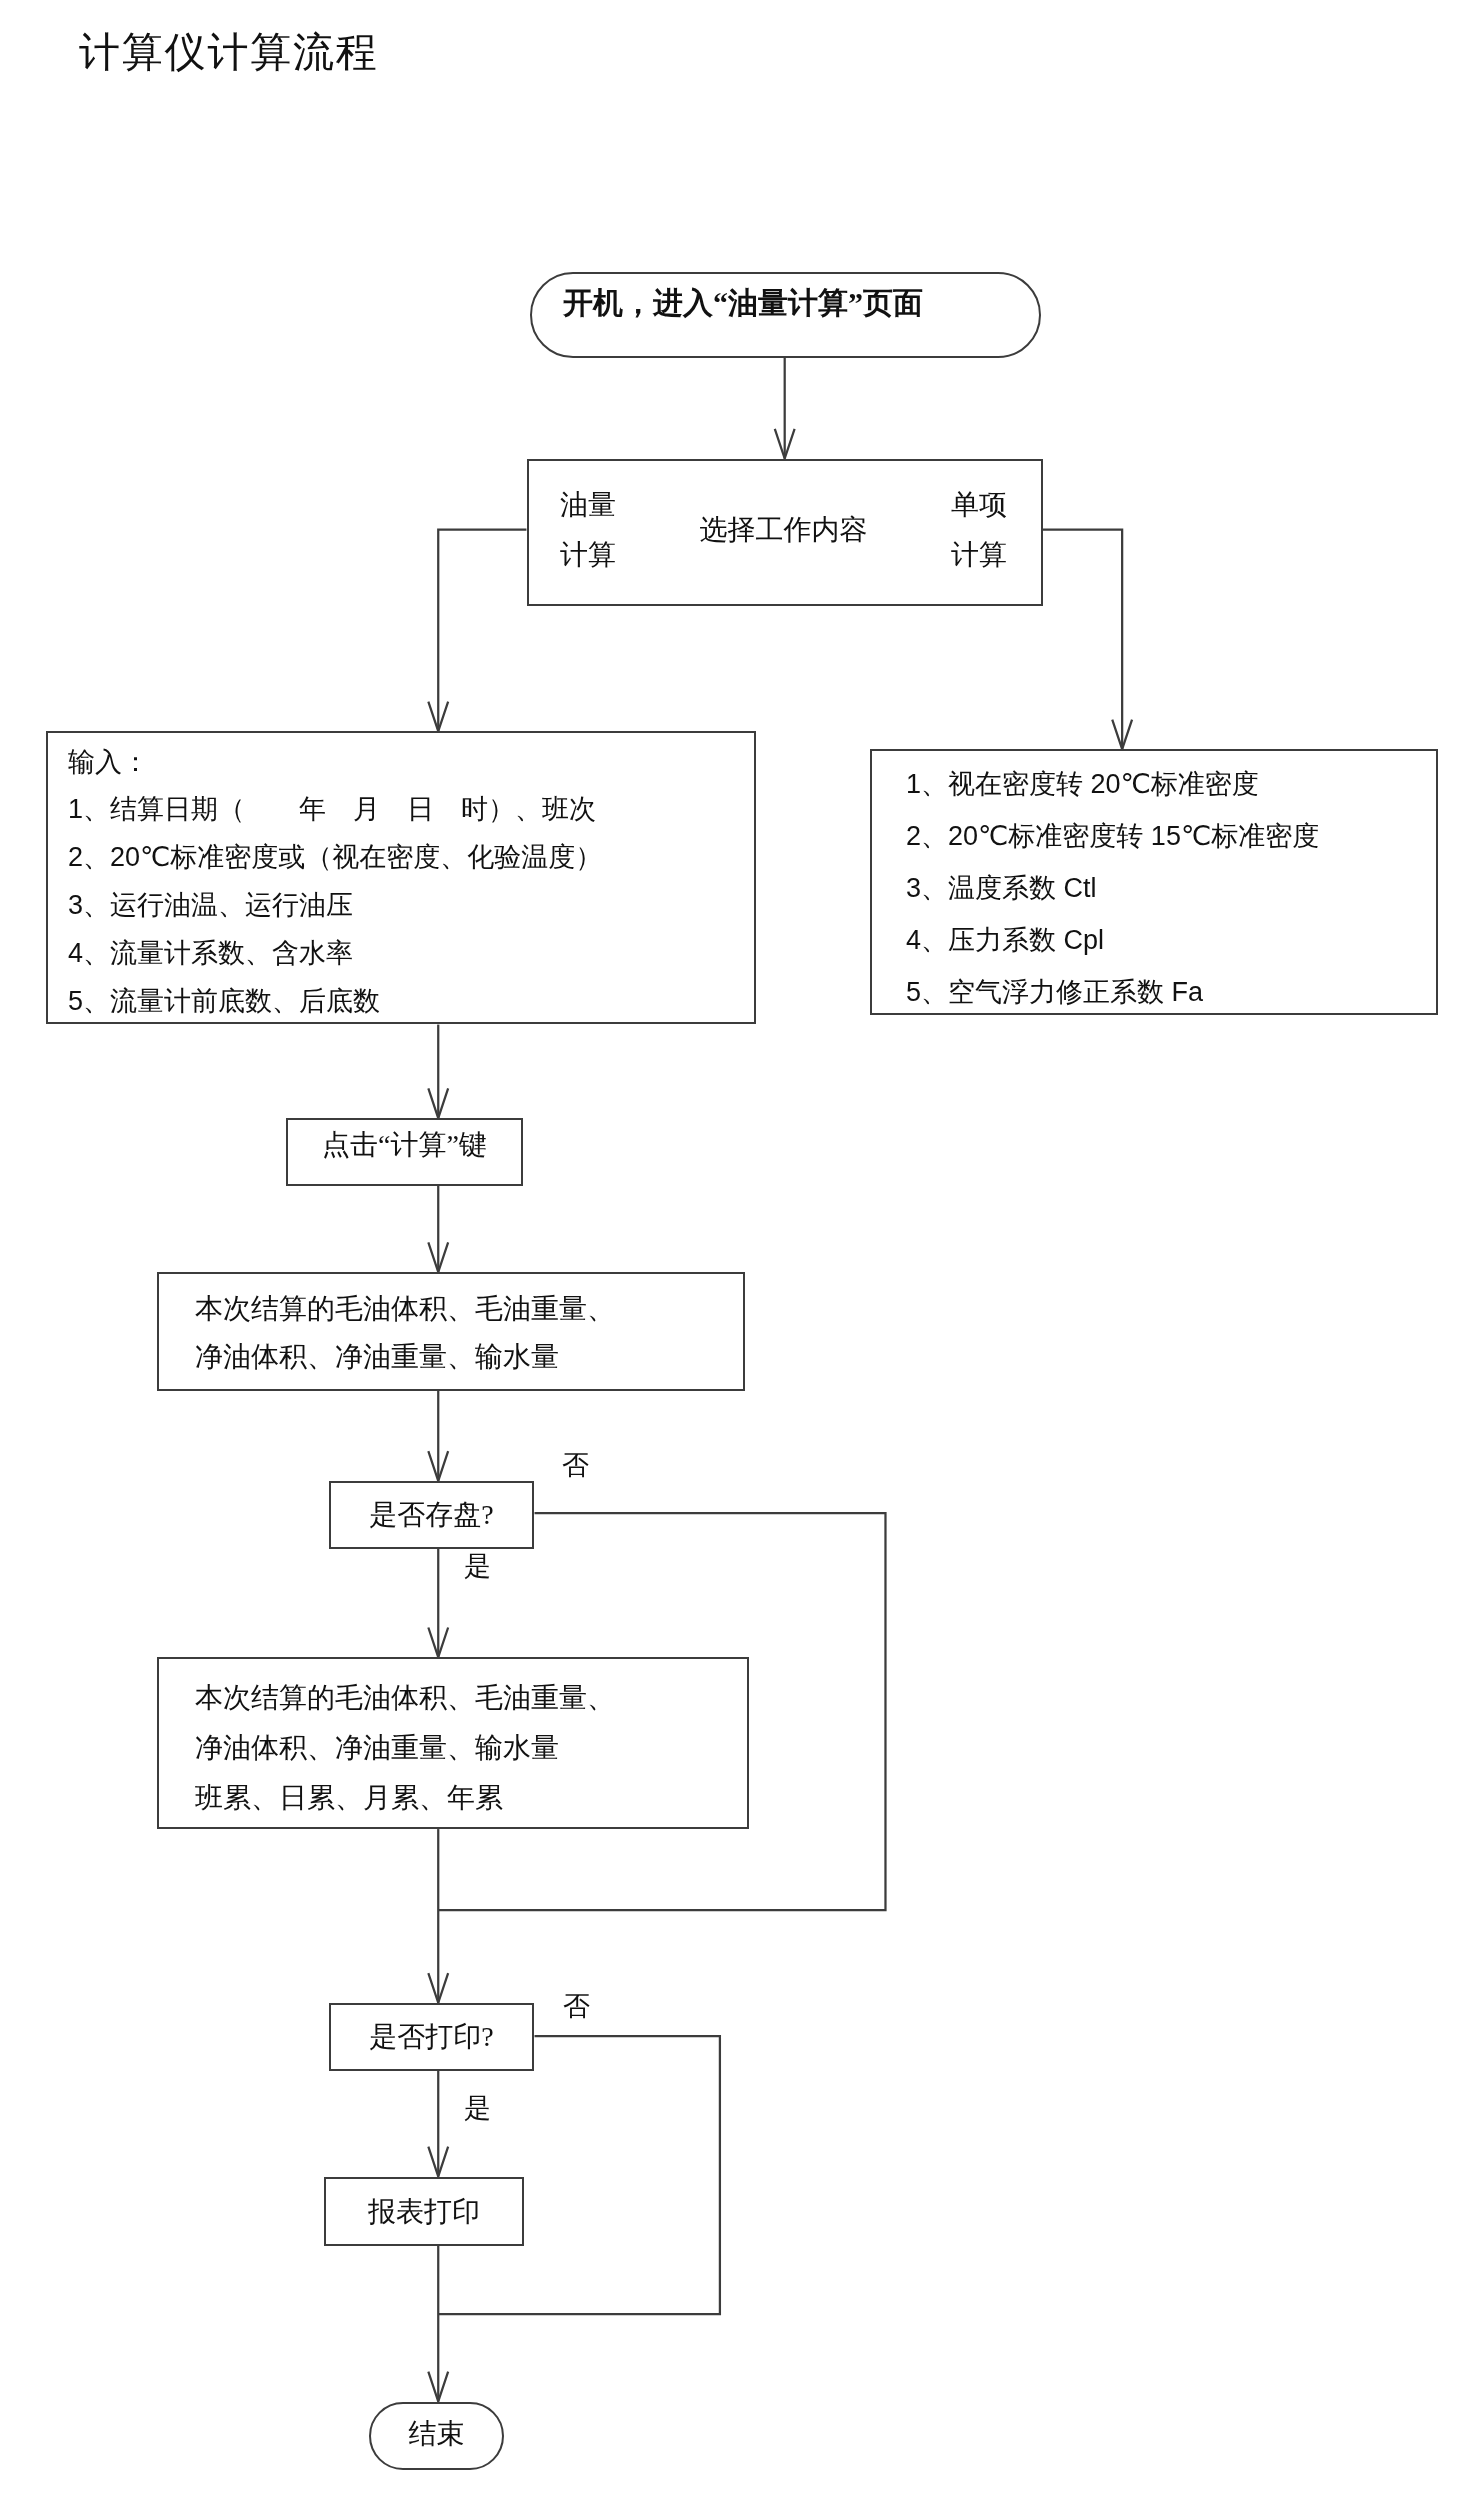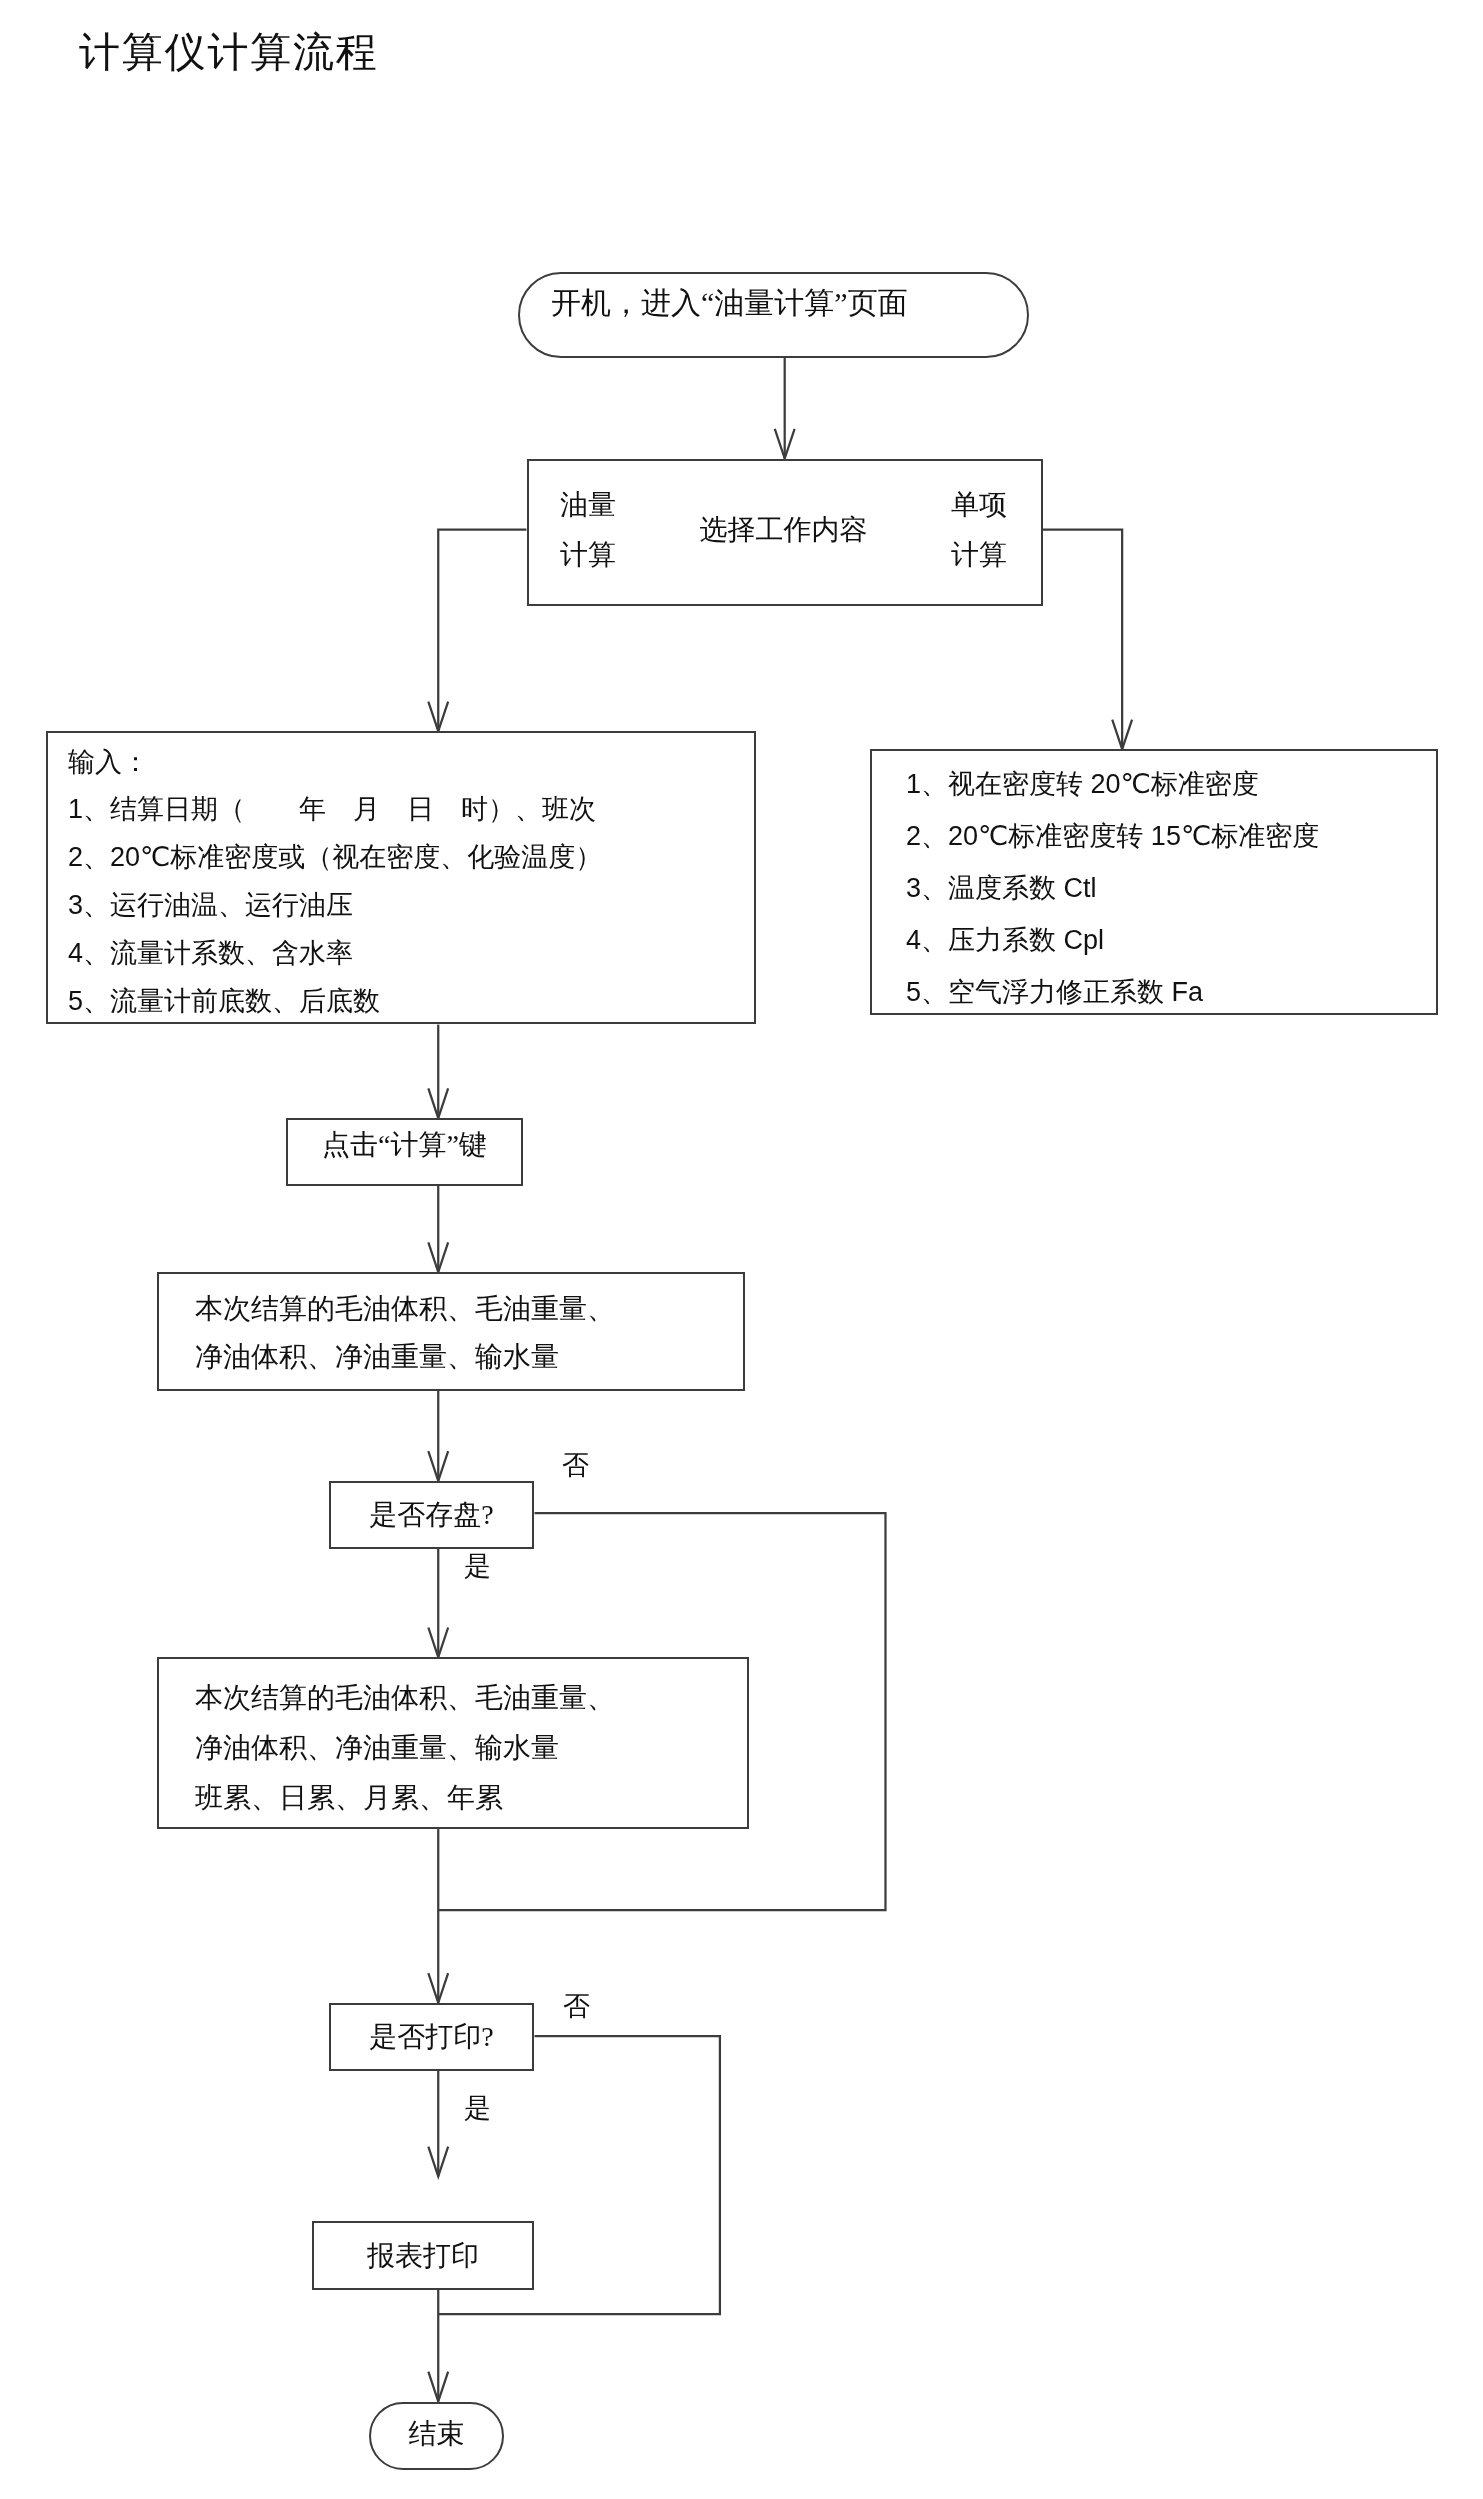--- a/index.html
+++ b/index.html
@@ -29,23 +29,24 @@
   .terminal{
     display:flex;align-items:center;
     border-width:2.3px;
   }
   #title{
     position:absolute;left:79px;top:25px;z-index:1;
     font-family:"Liberation Serif","DejaVu Serif",serif;
     font-size:41px;letter-spacing:1.8px;color:var(--text);
   }
   #start{
-    left:518px;top:272px;width:511px;height:86px;
+    left:530px;top:272px;width:511px;height:86px;
     border-radius:43px;padding-left:31px;padding-bottom:23px;
     font-size:30px;
+    font-weight:bold;
   }
   #select-box{
     left:527px;top:459px;width:516px;height:147px;
     display:flex;align-items:center;justify-content:space-between;
     padding:0 34px 6px 31px;font-size:28px;
   }
   #select-box .side{line-height:50px;text-align:left;}
   #input-box{
     left:46px;top:731px;width:710px;height:293px;
     padding:7.2px 0 0 20px;line-height:48px;font-size:27px;
@@ -66,21 +67,21 @@
   #result2{
     left:157px;top:1657px;width:592px;height:172px;
     padding:14.4px 0 0 36px;line-height:50px;font-size:28px;
   }
   .decision{
     display:flex;align-items:center;justify-content:center;
     font-size:28px;
   }
   #save-box{left:329px;top:1481px;width:205px;height:68px;}
   #print-box{left:329px;top:2003px;width:205px;height:68px;}
-  #report-box{left:312px;top:2177px;width:222px;height:69px;margin-top:44px;}
+  #report-box{left:324px;top:2177px;width:200px;height:69px;}
   #end{
     left:369px;top:2402px;width:135px;height:68px;
     border-radius:34px;justify-content:center;padding-bottom:3.6px;
     font-size:28px;
   }
   .branch-label{
     position:absolute;z-index:1;font-size:27px;
     font-family:"Liberation Serif","DejaVu Serif",serif;
     color:var(--text);
   }

